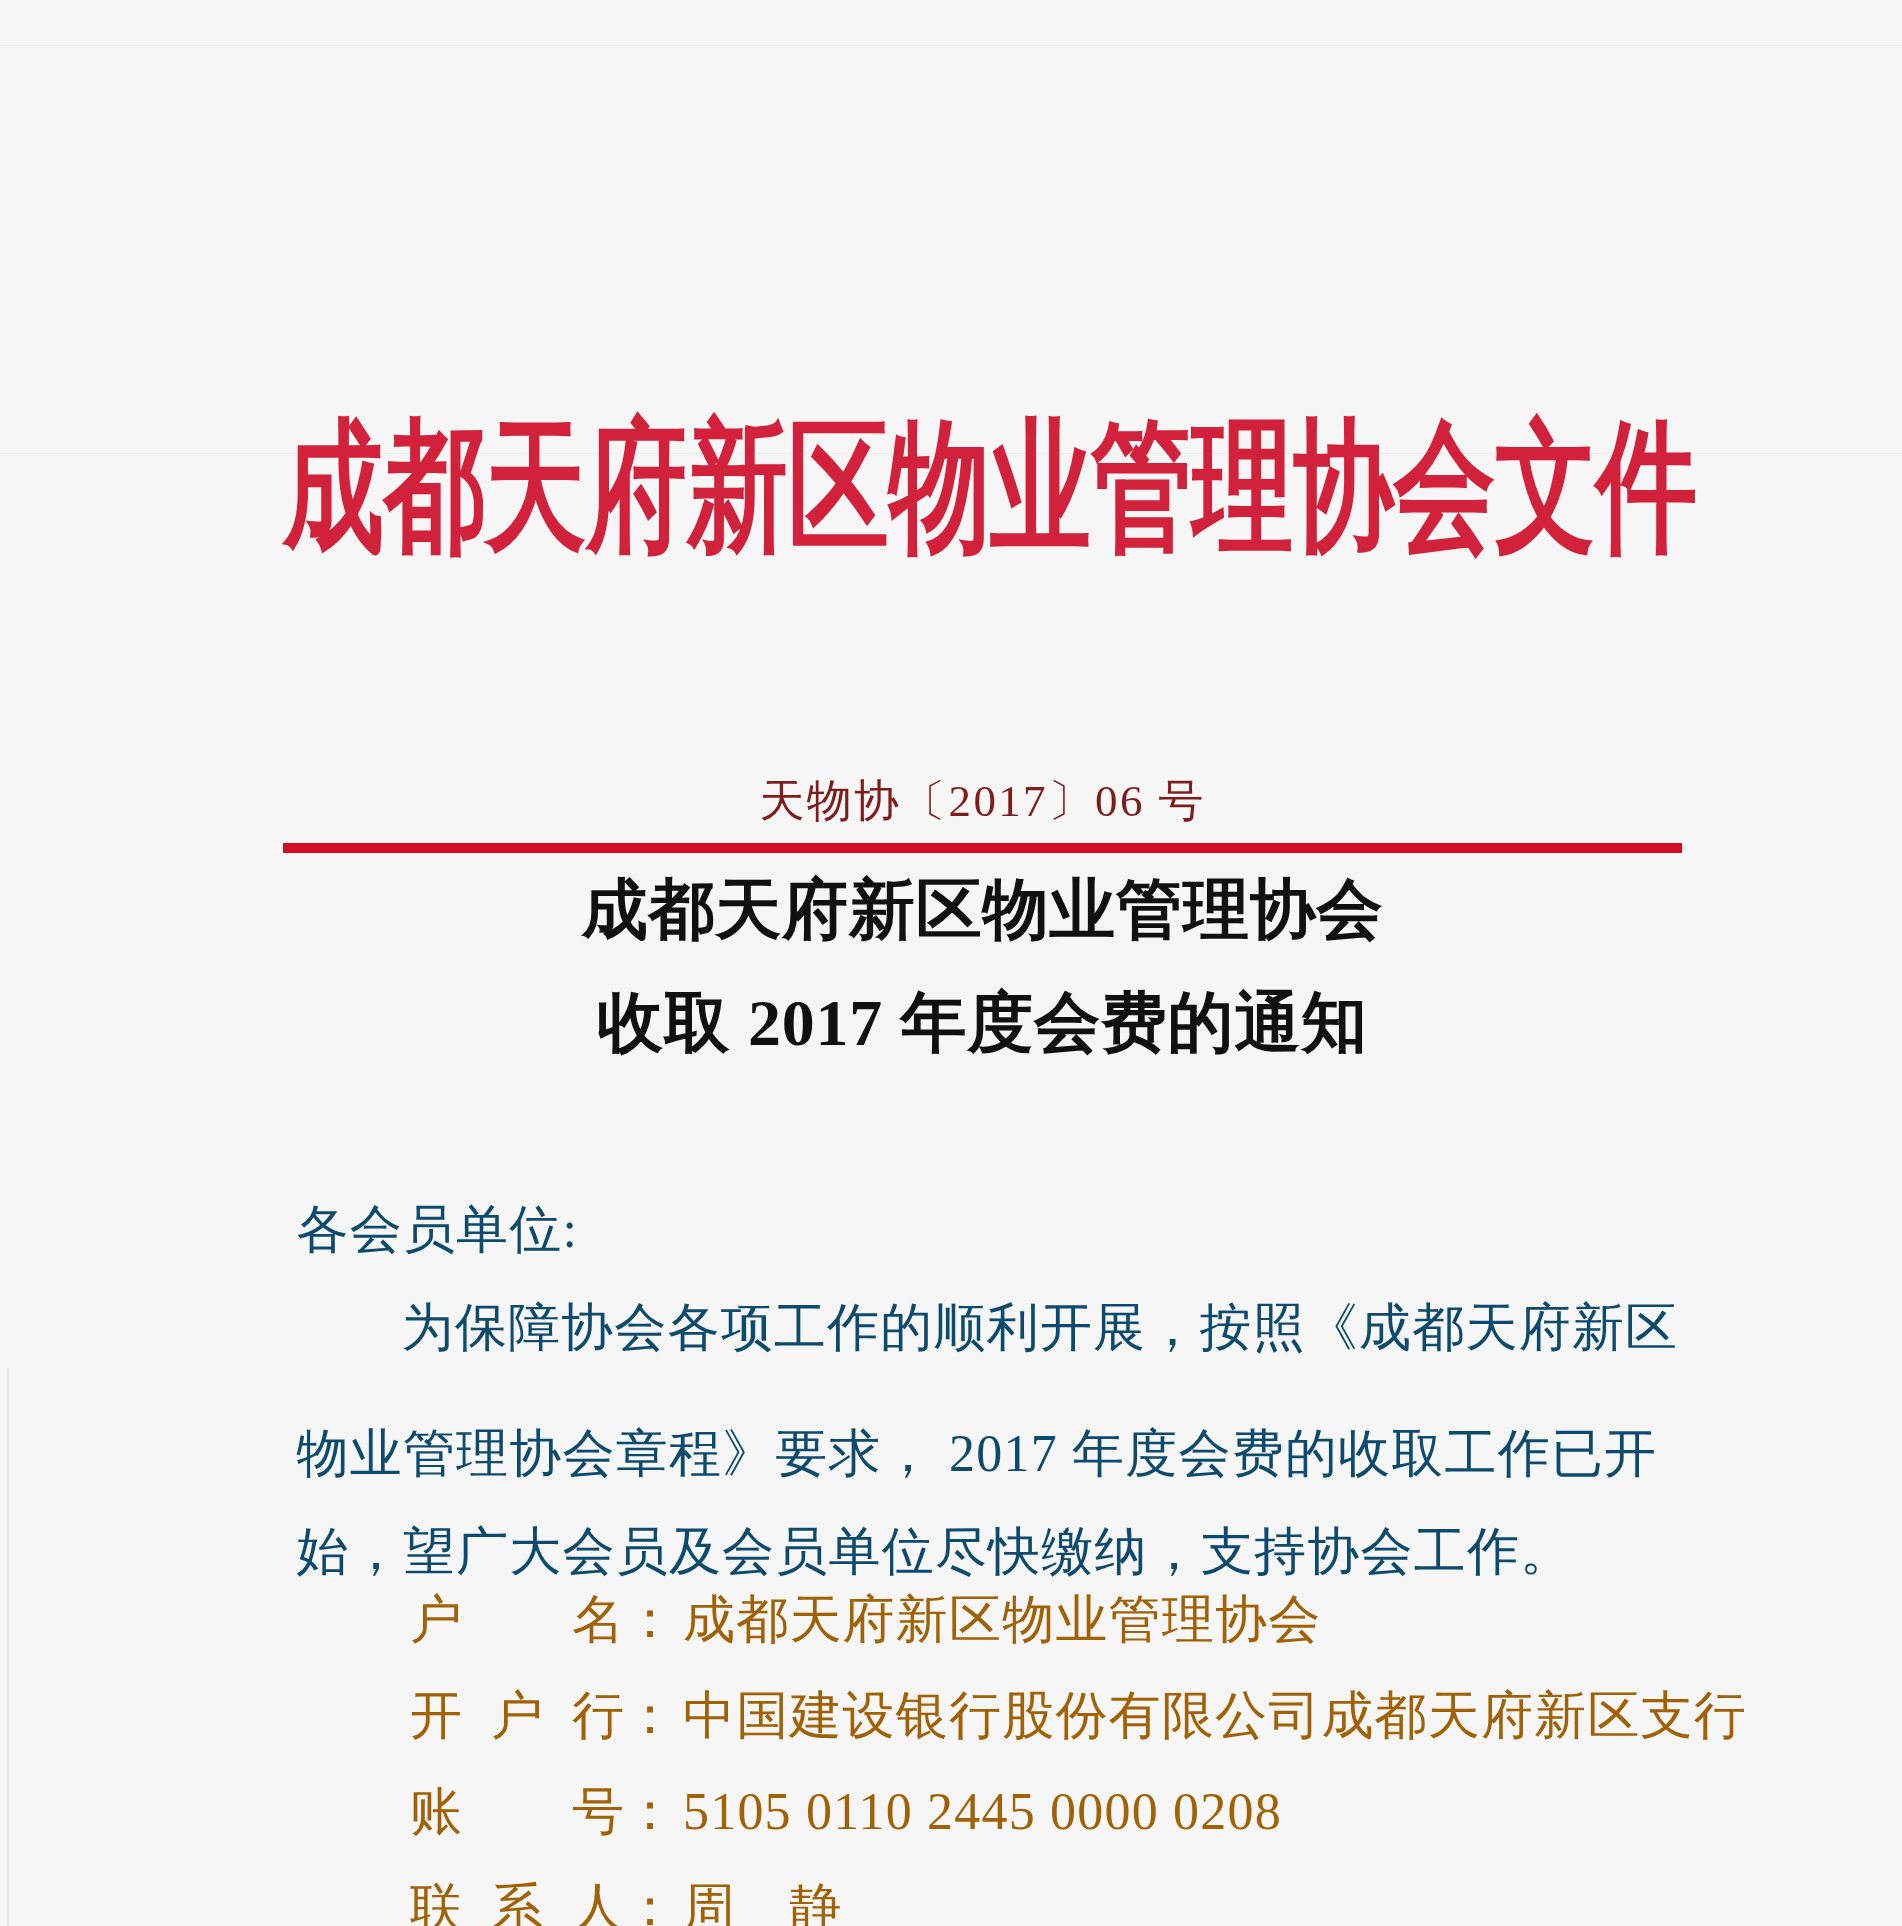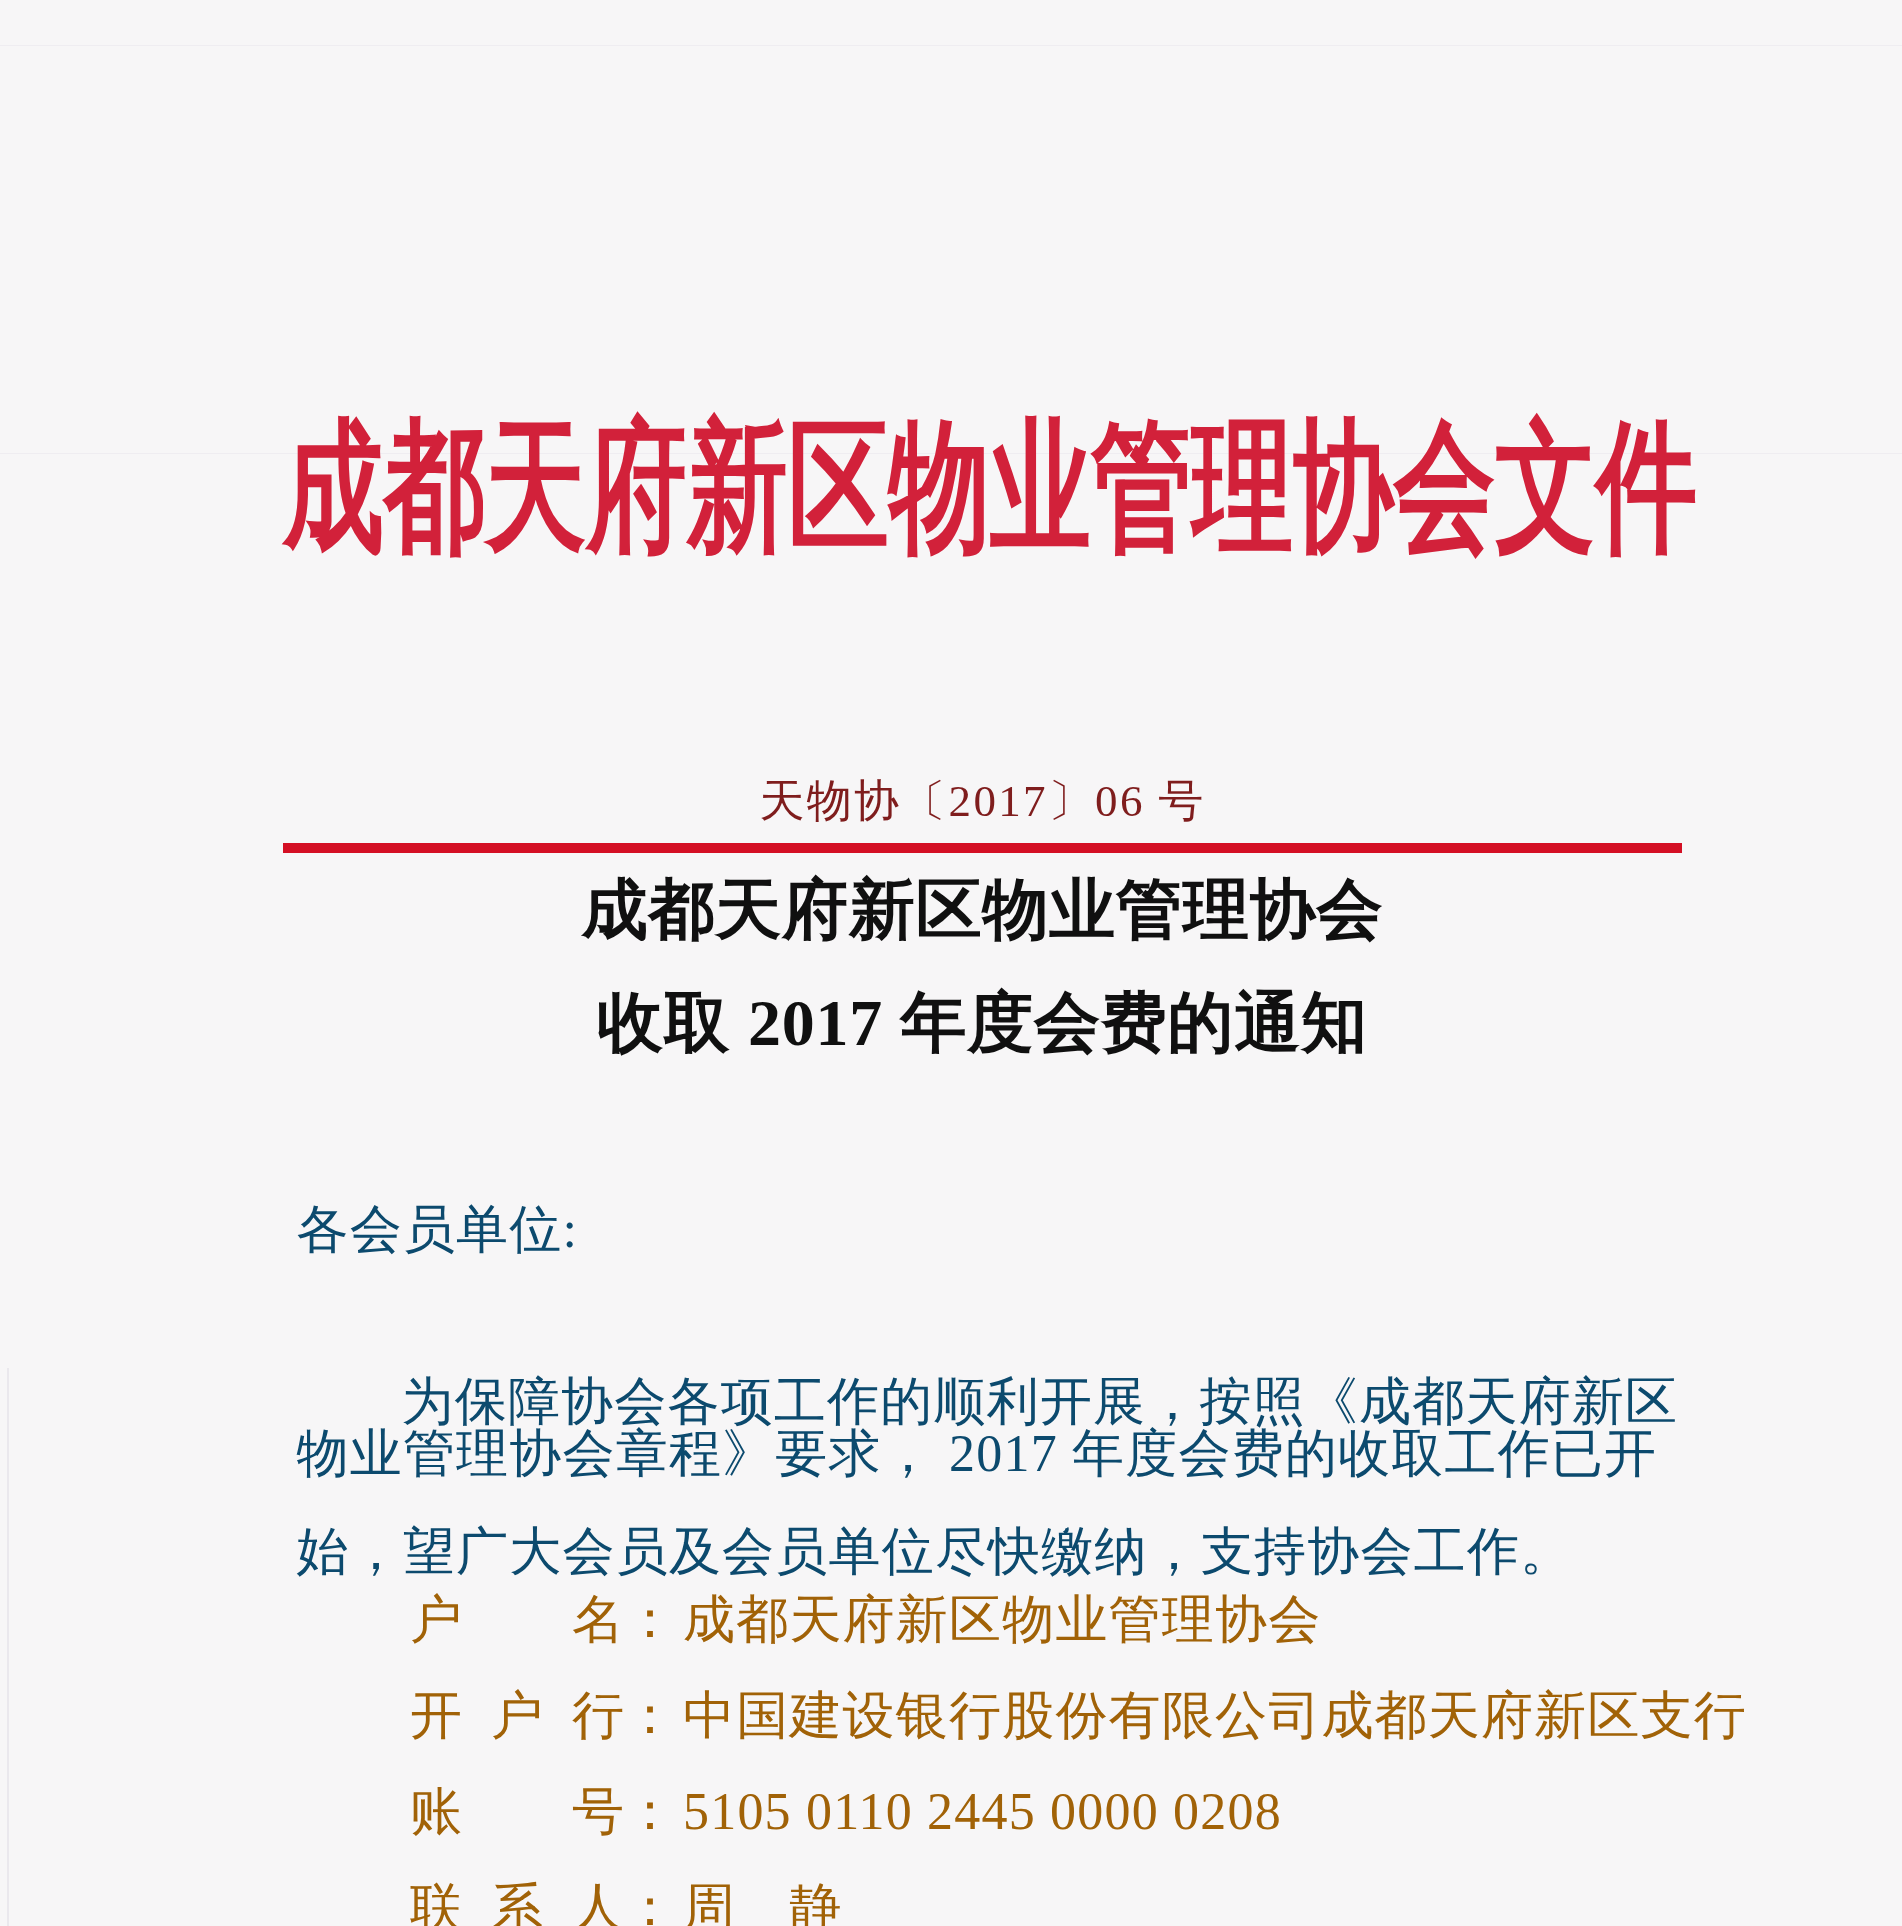--- a/index.html
+++ b/index.html
@@ -41,21 +41,21 @@
   }
   .doc-title.line1{top:865px;}
   .doc-title.line2{top:978px;}
 
   .body-text{
     position:absolute;left:13.5px;width:1371px;
     font-size:52px;line-height:1;letter-spacing:1.2px;
     white-space:nowrap;color:#0c4a6e;
   }
   .salutation{top:1204px;}
-  .para-l1{top:1376px;text-indent:105px;}
+  .para-l1{top:1302px;text-indent:105px;}
   .para-l2{top:1384px;margin-top:44px;}
   .para-l3{top:1526px;}
 
   .acct-row{
     position:absolute;left:127px;
     font-size:52px;line-height:1;white-space:nowrap;color:#a16207;
   }
   .acct-label{
     display:inline-block;width:214px;
     text-align:justify;text-align-last:justify;

